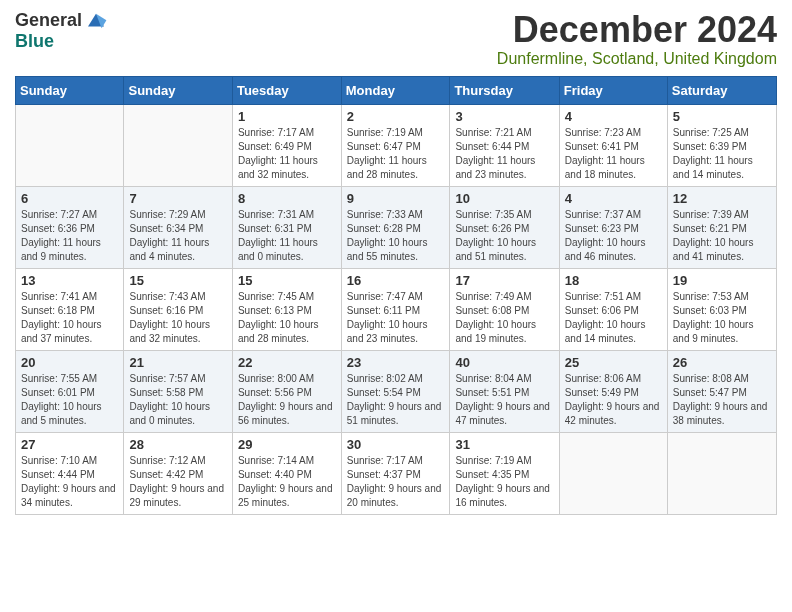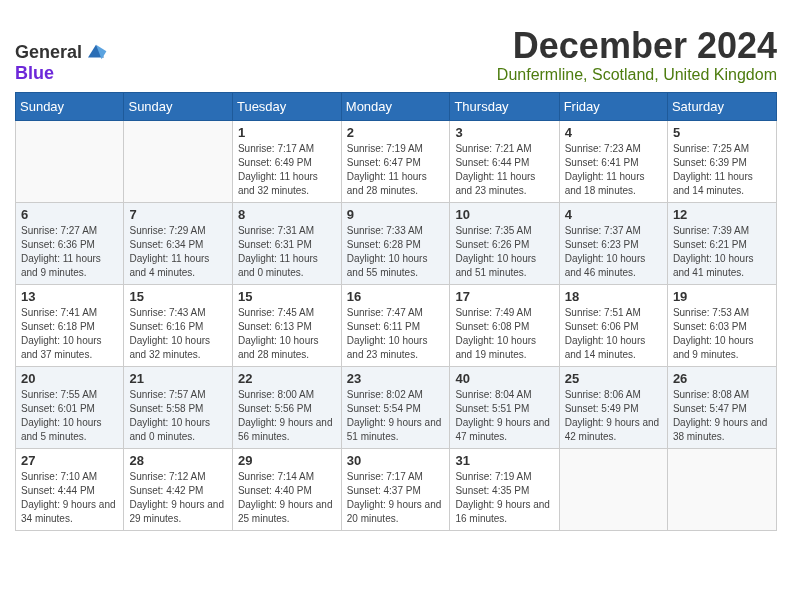--- a/index.html
+++ b/index.html
@@ -1,29 +1,29 @@
 <!DOCTYPE html>
 <html><head>
   <meta charset="utf-8">
   <style>
     * { box-sizing: border-box; margin: 0; padding: 0; }
     body { font-family: Arial, sans-serif; background: #fff; width: 792px; min-height: 612px; }
     .page { width: 792px; padding: 10px 15px; }
-    .header { display: flex; align-items: flex-end; justify-content: space-between; margin-bottom: 8px; margin-top: 16px; }
+    .header { display: flex; align-items: flex-start; justify-content: space-between; margin-bottom: 8px; }
     .logo { display: flex; flex-direction: column; align-items: flex-start; }
     .logo-text { display: flex; align-items: center; }
     .logo-general { font-size: 18px; font-weight: bold; color: #333; }
-    .logo-blue { font-size: 18px; font-weight: bold; color: #6d28d9; }
+    .logo-blue { font-size: 18px; font-weight: bold; color: #0f766e; }
     .logo-icon { width: 24px; height: 18px; margin-left: 2px; }
     .title-section { text-align: right; }
     .month-title { font-size: 36px; font-weight: bold; color: #333; line-height: 1.1; }
     .location { font-size: 16px; color: #4d7c0f; }
     table { width: 100%; border-collapse: collapse; }
     thead tr { background-color: #2a6db5; }
-    thead th { color: #fff; font-size: 13px; padding: 6px 4px; text-align: left; border: 1px solid #1e5a9a; font-weight: normal; }
+    thead th { color: #fff; font-size: 13px; padding: 6px 4px; text-align: left; border: 1px solid #1e5a9a; font-weight: bold; }
     tbody tr { }
     tbody tr:nth-child(odd) { background: #fff; }
     tbody tr:nth-child(even) { background: #f0f4f8; }
     td { border: 1px solid #ccc; padding: 4px 5px; vertical-align: top; font-size: 10.5px; color: #333; width: 113px; min-height: 80px; }
     .day-num { font-size: 13px; font-weight: bold; display: block; margin-bottom: 2px; }
     .day-detail { font-size: 10px; color: #444; line-height: 1.4; }
     .empty-cell { background: #f9f9f9; }
     td.empty-cell { background: #f9f9f9; }
   </style>
 </head>

